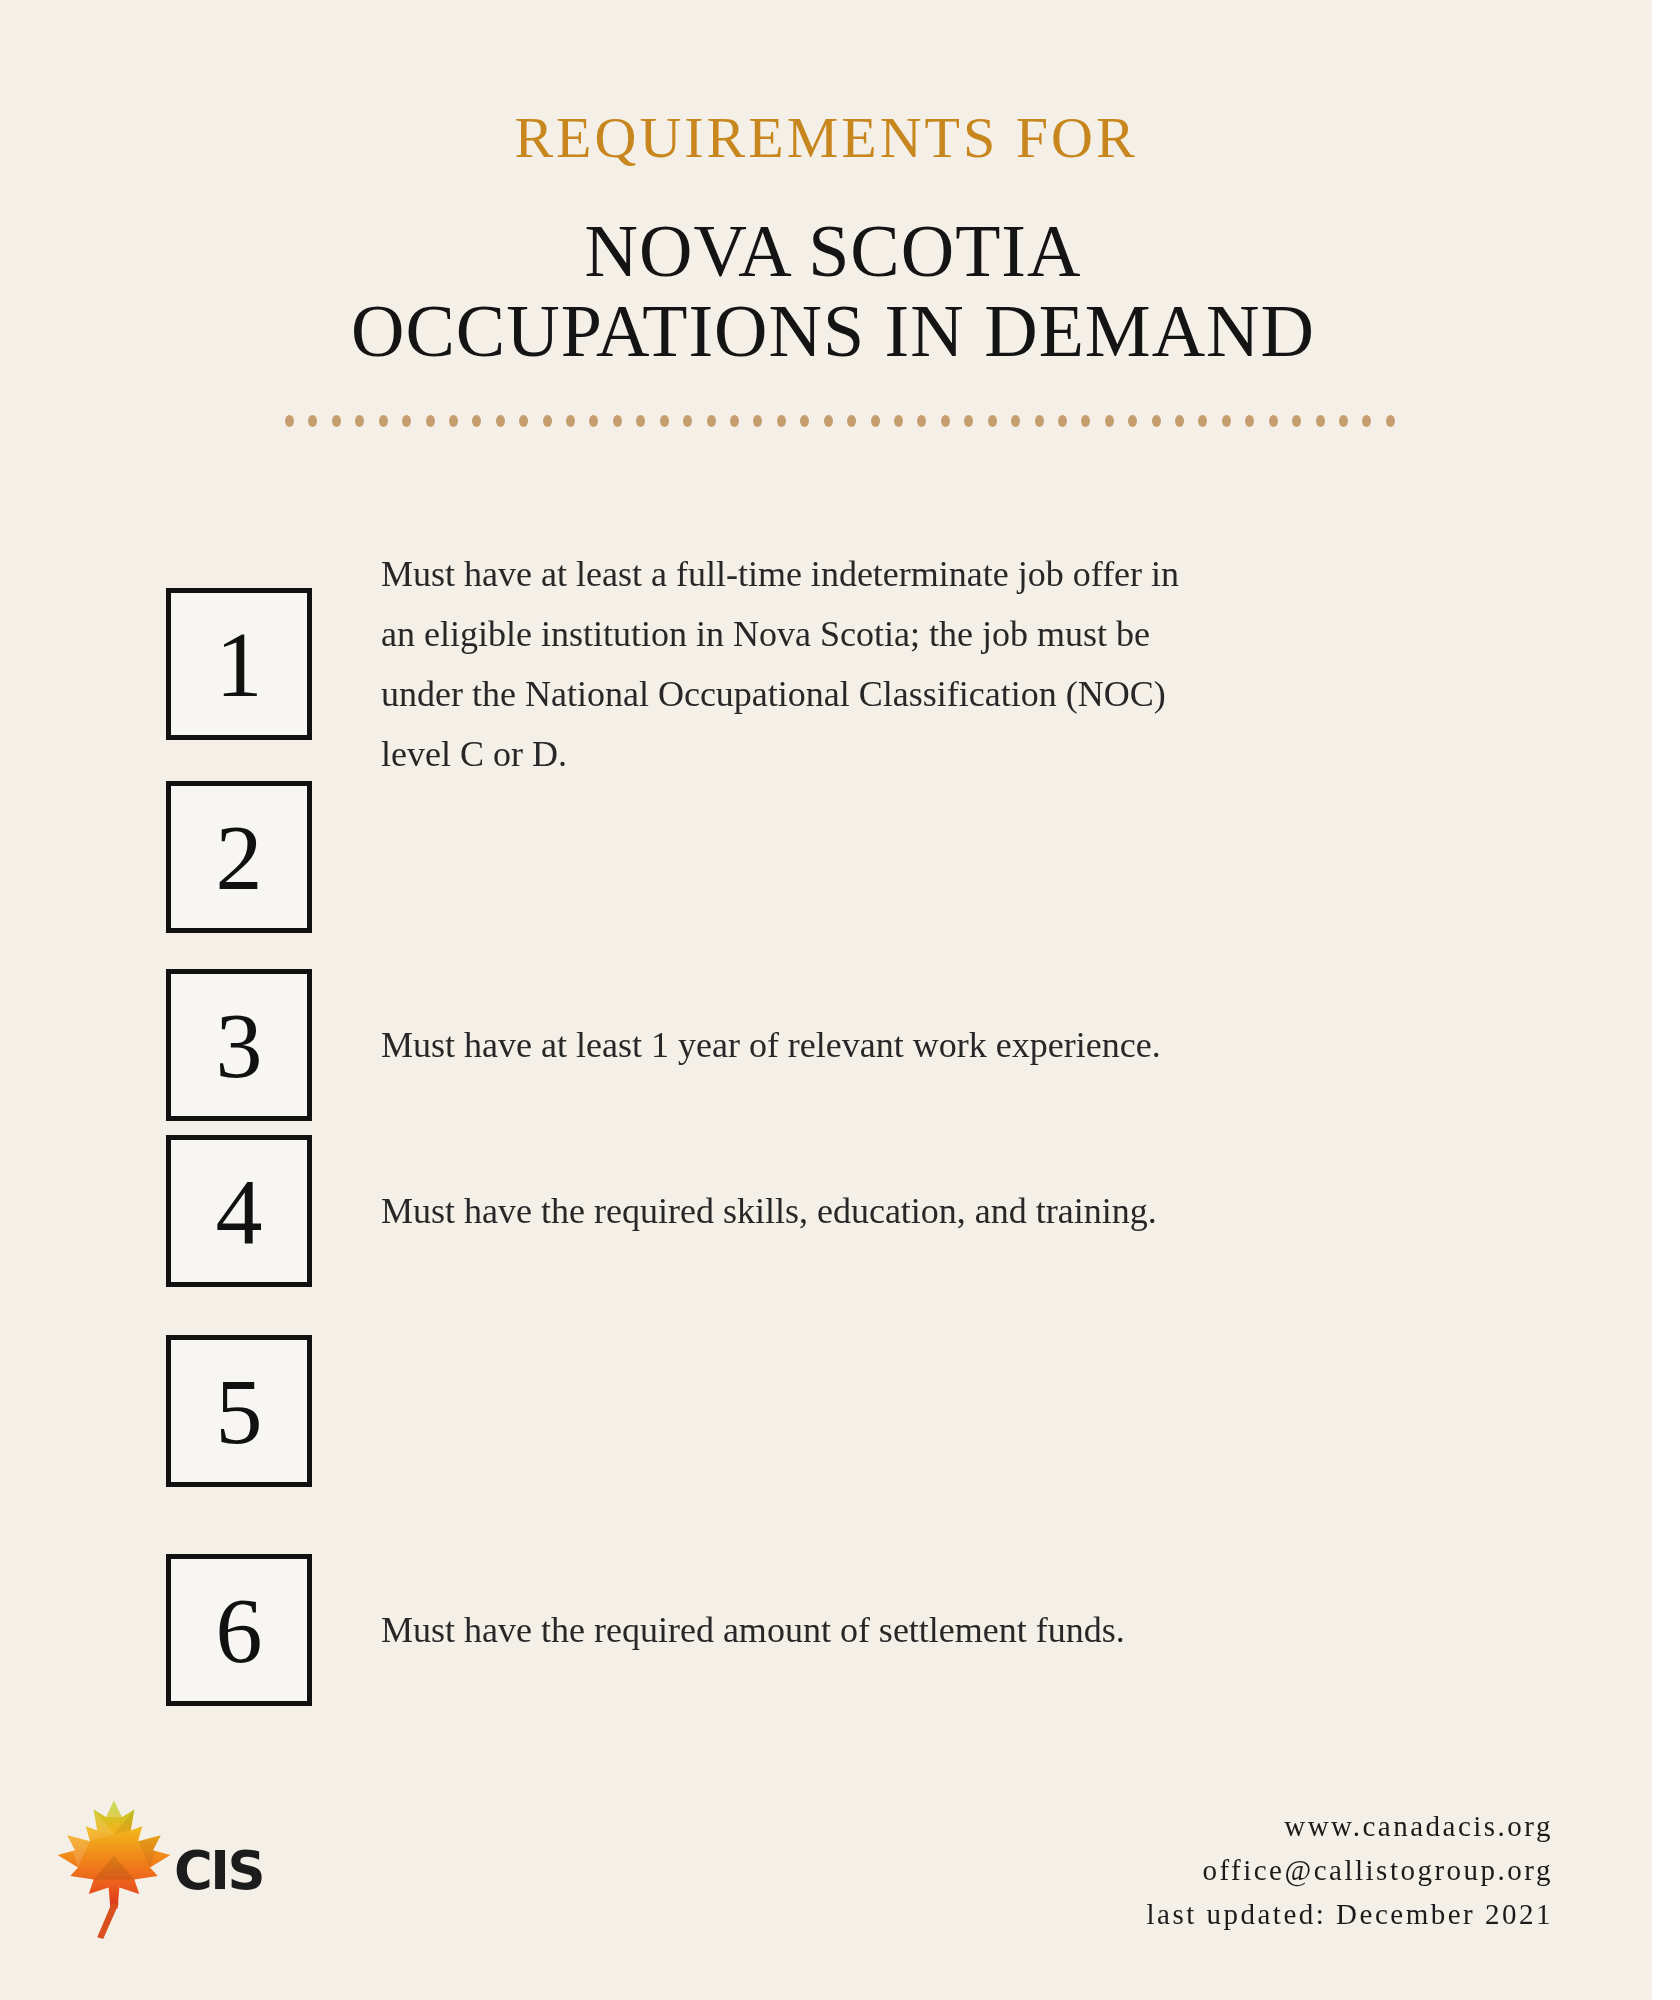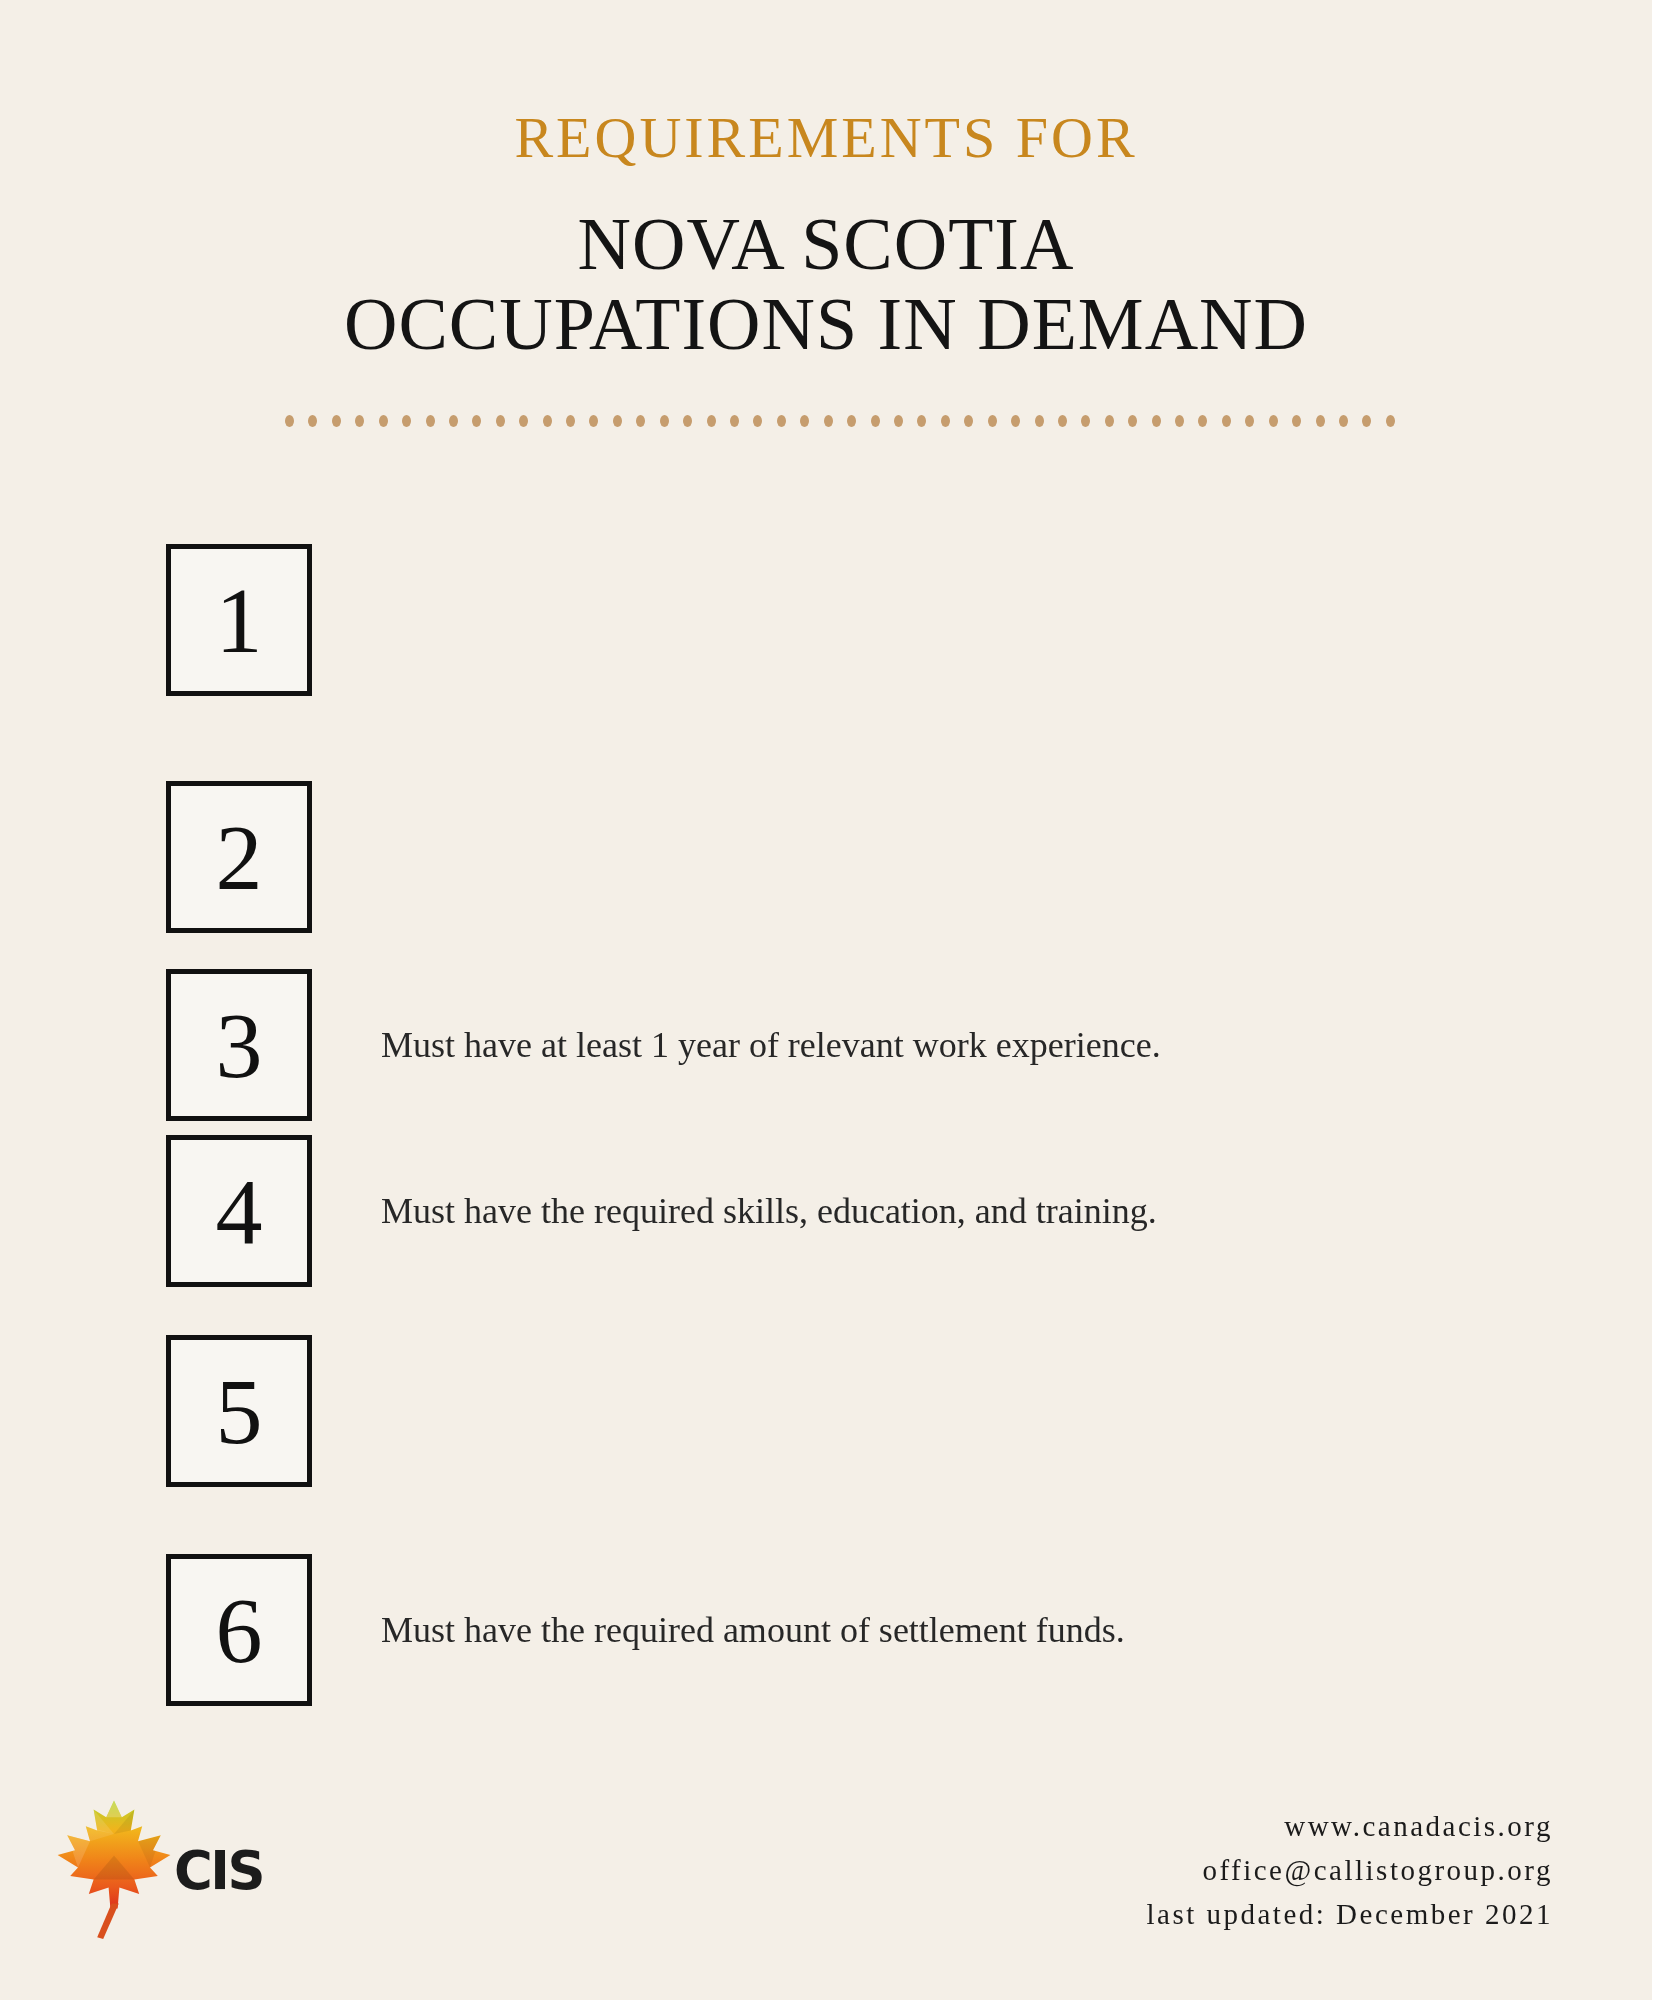--- a/index.html
+++ b/index.html
@@ -16,21 +16,21 @@
     text-align:center;
     font-size:58px;letter-spacing:3px;
     color:var(--gold,#C8871E);
   }
   .main-title{
     position:absolute;top:204px;left:0;width:100%;
     text-align:center;
     font-size:74px;line-height:80px;letter-spacing:1px;
     color:var(--ink,#141414);
     white-space:pre-line;
-    margin:0;font-weight:400;
+    margin:7px;font-weight:400;
   }
   
   .divider{
     position:absolute;top:414px;left:285px;width:1110px;height:14px;
     display:flex;justify-content:space-between;align-items:center;
   }
   .divider .dot{
     width:9px;height:12px;border-radius:50%;
     background:var(--dot,#C69D6E);
     flex:0 0 auto;
@@ -133,20 +133,24 @@
       <span class="dot"></span>
       <span class="dot"></span>
       <span class="dot"></span>
       <span class="dot"></span>
     </div>
 
   <div class="item-row row-1">
     <div class="num-box">
       <span>1</span>
     </div>
+    <p class="item-text">Must have at least a full-time indeterminate job offer in
+an eligible institution in Nova Scotia; the job must be
+under the National Occupational Classification (NOC)
+level C or D.</p>
   </div>
 
   <div class="item-row row-2">
     <div class="num-box">
       <span>2</span>
     </div>
   </div>
 
   <div class="item-row row-3">
     <div class="num-box">

